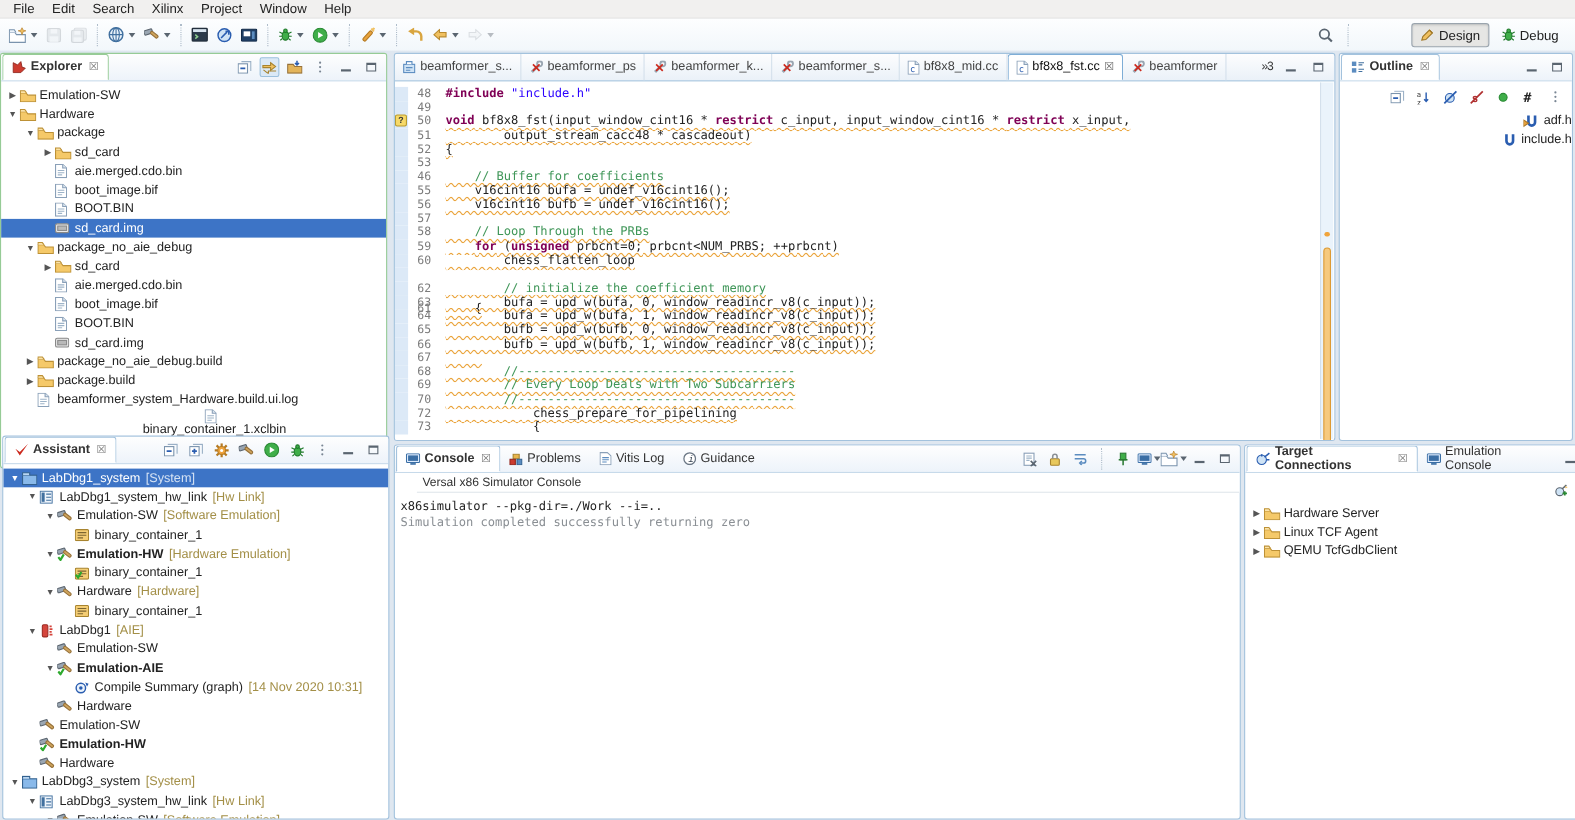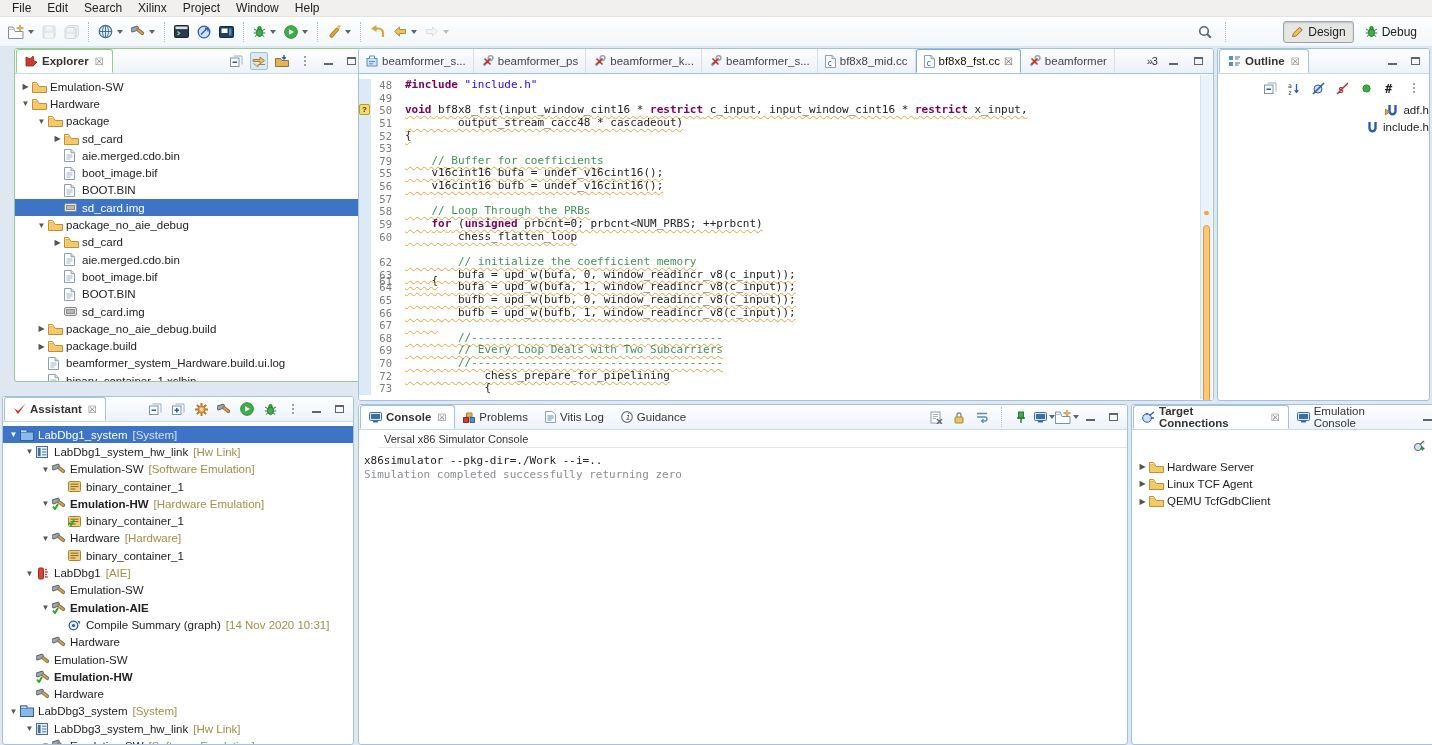--- a/index.html
+++ b/index.html
@@ -252,21 +252,21 @@
             <ellipse cx="6.5" cy="7.5" rx="3" ry="4" fill="#3fae49" stroke="#1f7a2a"></ellipse>
             <circle cx="6.5" cy="3" r="1.6" fill="#3fae49" stroke="#1f7a2a"></circle>
             <path d="M3.6 5.5L1 4M3.4 8H.8M3.8 10l-2 1.6M9.4 5.5L12 4M9.6 8h2.6M9.2 10l2 1.6" stroke="#1f7a2a"></path>
           </svg>
         </span>
       <span>Debug</span>
     </span>
   </span>
 </div>
 
-<div class="panel green" style="left:14px; top:48px; width:352px; height:334px;">
+<div class="panel green" style="left:0; top:48px; width:352px; height:378px;">
   <div class="phead">
     <span class="ptab active">
       <span id="ic-explorer">
           <svg width="13" height="12">
             <path d="M1 11V2l4 2 3-3 1 5 3 1-4 4z" fill="#cc3b2f" stroke="#8f251c" stroke-width=".8"></path>
           </svg>
         </span>
       <span>Explorer</span>
       <span class="x">☒</span>
     </span>
@@ -484,21 +484,21 @@
         <span class="arr"></span>
         <span class="i">
           <svg width="11" height="13" viewBox="0 0 11 13">
             <path d="M.5.5h6.6l3.4 3.2v8.8H.5z" fill="#fff" stroke="#8aa0b8"></path>
             <path d="M7 .5v3.2h3.5" fill="#dce6f0" stroke="#8aa0b8"></path>
             <path d="M2.5 6h6M2.5 8h6M2.5 10h4" stroke="#9db3c8"></path>
           </svg>
         </span>
         <span class="lbl">beamformer_system_Hardware.build.ui.log</span>
       </div>
-      <div class="trow" style="padding-left: 20px;">
+      <div class="trow" style="padding-left: 37px; flex-direction: column;">
         <span class="arr"></span>
         <span class="i">
           <svg width="11" height="13" viewBox="0 0 11 13">
             <path d="M.5.5h6.6l3.4 3.2v8.8H.5z" fill="#fff" stroke="#8aa0b8"></path>
             <path d="M7 .5v3.2h3.5" fill="#dce6f0" stroke="#8aa0b8"></path>
             <path d="M2.5 6h6M2.5 8h6M2.5 10h4" stroke="#9db3c8"></path>
           </svg>
         </span>
         <span class="lbl">binary_container_1.xclbin</span>
       </div>
@@ -880,21 +880,21 @@
         </span>
       </span>
     </div>
   <div class="codewrap" id="code-area" style="padding-top: 4px;">
       <div class="cl"><span class="ann"></span><span class="ln">48</span><span class="lc"><span class="tk">#include</span><span> </span><span class="tst">"include.h"</span></span></div>
       <div class="cl"><span class="ann"></span><span class="ln">49</span><span class="lc"></span></div>
       <div class="cl"><span class="ann"><span class="qm">?</span></span><span class="ln">50</span><span class="lc squig"><span class="tk">void</span><span> bf8x8_fst(input_window_cint16 * </span><span class="tk">restrict</span><span> c_input, input_window_cint16 * </span><span class="tk">restrict</span><span> x_input,</span></span></div>
       <div class="cl"><span class="ann"></span><span class="ln">51</span><span class="lc squig"><span>        output_stream_cacc48 * cascadeout)</span></span></div>
       <div class="cl"><span class="ann"></span><span class="ln">52</span><span class="lc squig"><span>{</span></span></div>
       <div class="cl"><span class="ann"></span><span class="ln">53</span><span class="lc"></span></div>
-      <div class="cl"><span class="ann"></span><span class="ln">79</span><span class="lc squig"><span class="tcm">    // Buffer for coefficients</span></span></div>
+      <div class="cl"><span class="ann"></span><span class="ln">46</span><span class="lc squig"><span class="tcm">    // Buffer for coefficients</span></span></div>
       <div class="cl"><span class="ann"></span><span class="ln">55</span><span class="lc squig"><span>    v16cint16 bufa = undef_v16cint16();</span></span></div>
       <div class="cl"><span class="ann"></span><span class="ln">56</span><span class="lc squig"><span>    v16cint16 bufb = undef_v16cint16();</span></span></div>
       <div class="cl"><span class="ann"></span><span class="ln">57</span><span class="lc"></span></div>
       <div class="cl"><span class="ann"></span><span class="ln">58</span><span class="lc squig"><span class="tcm">    // Loop Through the PRBs</span></span></div>
       <div class="cl"><span class="ann"></span><span class="ln">59</span><span class="lc squig"><span>    </span><span class="tk">for</span><span> (</span><span class="tk">unsigned</span><span> prbcnt=0; prbcnt&lt;NUM_PRBS; ++prbcnt)</span></span></div>
       <div class="cl"><span class="ann"></span><span class="ln">60</span><span class="lc squig"><span>        chess_flatten_loop</span></span></div>
       <div class="cl cur"><span class="ann"></span><span class="ln">61</span><span class="lc squig"><span>    {</span></span></div>
       <div class="cl"><span class="ann"></span><span class="ln">62</span><span class="lc squig"><span class="tcm">        // initialize the coefficient memory</span></span></div>
       <div class="cl"><span class="ann"></span><span class="ln">63</span><span class="lc squig"><span>        bufa = upd_w(bufa, 0, window_readincr_v8(c_input));</span></span></div>
       <div class="cl"><span class="ann"></span><span class="ln">64</span><span class="lc squig"><span>        bufa = upd_w(bufa, 1, window_readincr_v8(c_input));</span></span></div>

